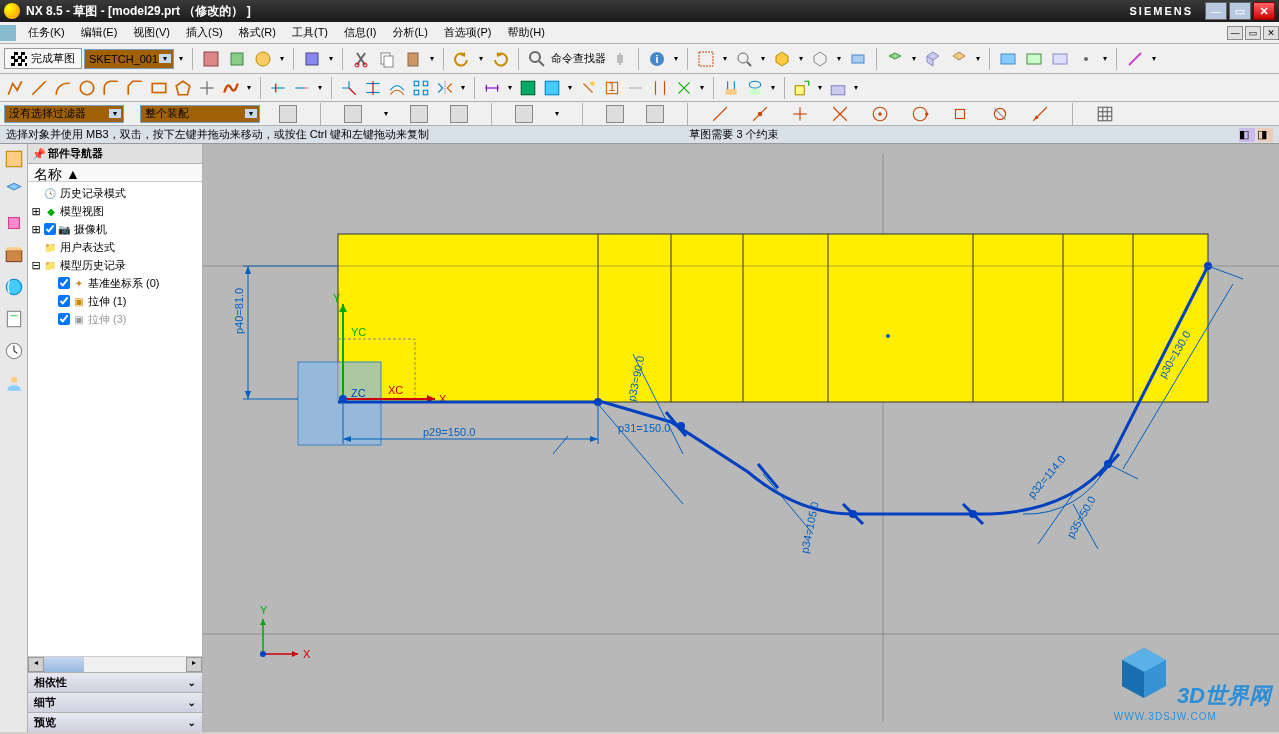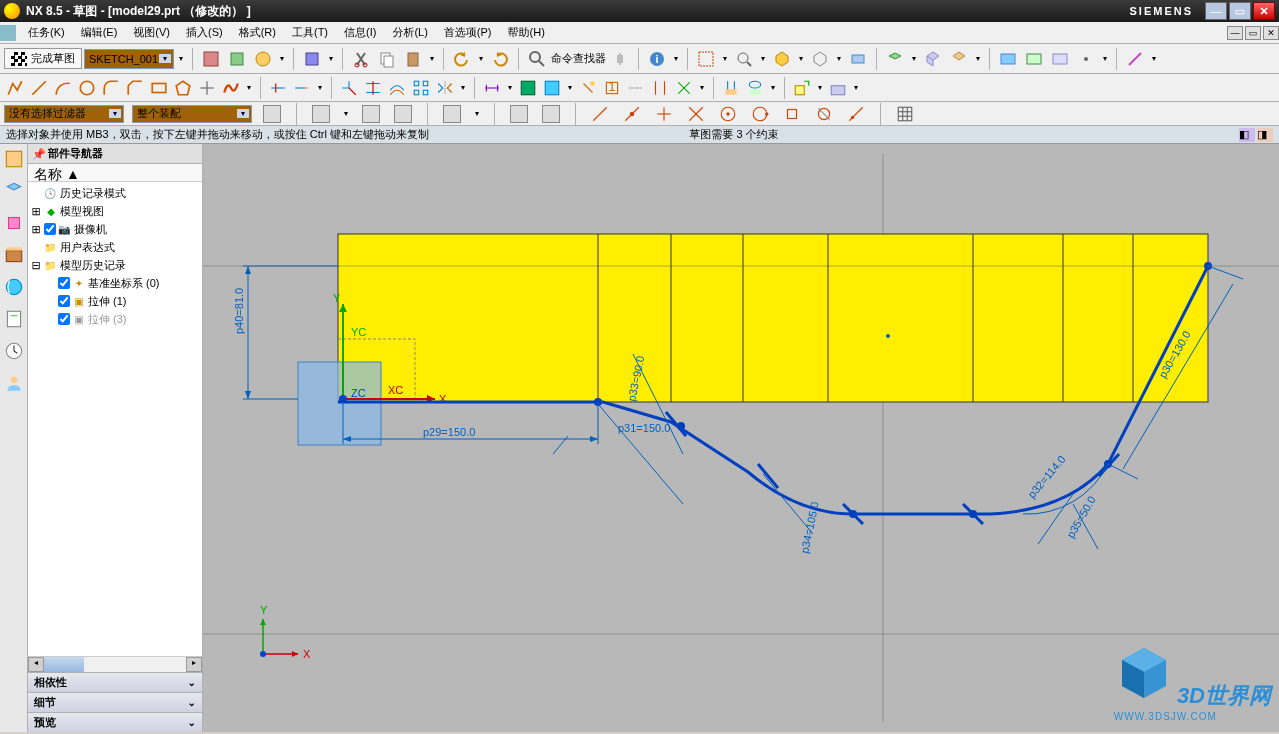--- a/index.html
+++ b/index.html
@@ -30,21 +30,21 @@
 .toolbar .combo::after { content: "▾"; position: absolute; right: 2px; background: #c8d8e8; width: 12px; text-align: center; font-size: 8px; }
 .toolbar .finish-btn { display: flex; align-items: center; gap: 4px; padding: 2px 6px; border: 1px solid #999; background: #f8f8f8; }
 .toolbar .finish-btn .flag { width: 16px; height: 14px; background: repeating-conic-gradient(#000 0% 25%, #fff 0% 50%); background-size: 7px 7px; }
 .toolbar .dd { width: 10px; font-size: 8px; text-align: center; }
 .toolbar .cmd-label { font-size: 11px; }
 
 .toolbar2 { height: 28px; }
 .toolbar2 .btn { width: 22px; height: 22px; }
 
 
-.filterbar { height: 24px; background: #f0f0f0; display: flex; align-items: center; padding: 2px 4px; border-bottom: 1px solid #b0b0b0; gap: 8px; }
+.filterbar { height: 24px; background: #f0f0f0; display: flex; align-items: center; padding: 2px 4px; border-bottom: 1px solid #b0b0b0; gap: 16px; }
 .filterbar .combo { height: 18px; font-size: 11px; }
 
 
 .statusline { height: 18px; background: #d8e0e8; display: flex; align-items: center; padding: 0 6px; font-size: 11px; border-bottom: 1px solid #999; }
 .statusline .status2 { margin-left: auto; margin-right: 200px; }
 .statusline .right-icons { margin-left: auto; display: flex; gap: 2px; }
 .statusline .right-icons span { width: 16px; height: 14px; }
 
 
 .main { display: flex; height: calc(734px - 22px - 22px - 30px - 28px - 24px - 18px - 2px); }

